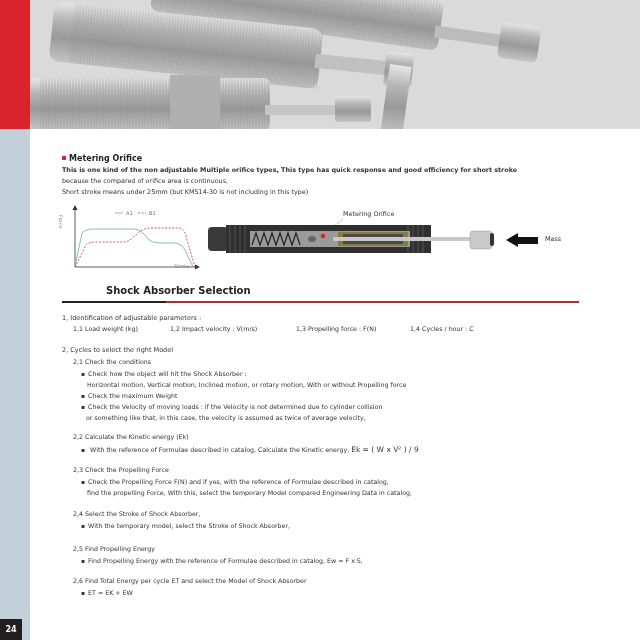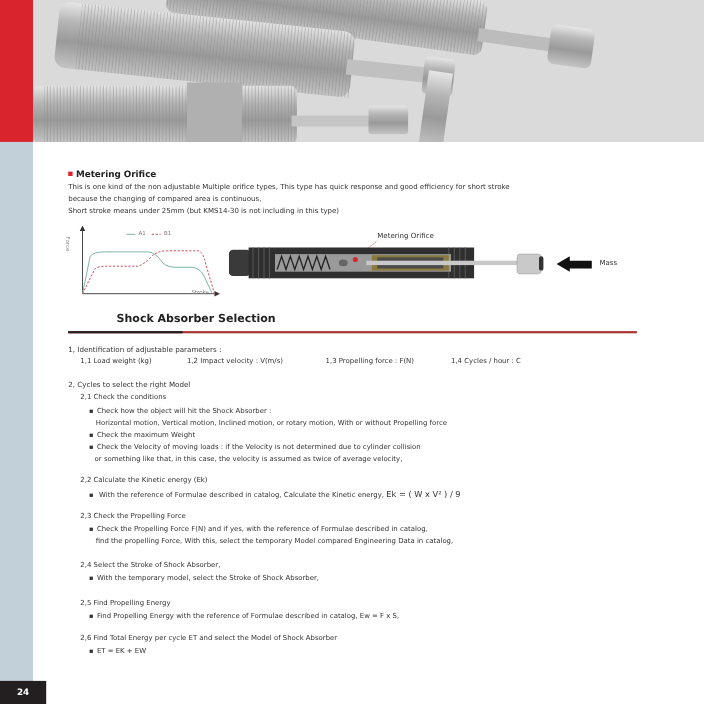--- a/index.html
+++ b/index.html
@@ -1,21 +1,21 @@
 <!DOCTYPE html>
 <html><head>
 <meta charset="utf-8">
 <style>
   * { margin:0; padding:0; box-sizing:border-box; }
   html, body { width:640px; height:640px; background:#ffffff; overflow:hidden; }
   body { position:relative; font-family:"DejaVu Sans", sans-serif; color:#333; }
 
   .sidebar { position:absolute; left:0; top:0; width:30px; height:640px; background:#c2d0da; }
   .sidebar-red { position:absolute; left:0; top:0; width:30px; height:129px; background:#d9232d; }
-  .page-number { position:absolute; left:0; top:619px; width:42px; height:21px; background:#231f20; color:#fff; font-size:8px; font-weight:bold; text-align:center; line-height:21px; }
+  .page-number { position:absolute; left:0; top:619px; width:22px; height:21px; background:#231f20; color:#fff; font-size:8px; font-weight:bold; text-align:center; line-height:21px; }
 
   .hero { position:absolute; left:30px; top:0; width:610px; height:129px; background:#d8d8d8; overflow:hidden; }
 
   .sec-title { position:absolute; left:62px; top:154px; font-size:8px; color:#222; font-weight:bold; }
   .sec-title .bullet { display:inline-block; width:4px; height:4px; background:#d9232d; margin-right:3px; vertical-align:middle; position:relative; top:-1px; }
   .para { position:absolute; left:62px; font-size:6.4px; color:#333; white-space:nowrap; }
 
   .graph { position:absolute; left:70px; top:205px; width:130px; height:66px; }
   .diagram { position:absolute; left:208px; top:205px; width:380px; height:60px; }
   .meter-label { position:absolute; left:343px; top:210px; font-size:6.4px; color:#333; }
@@ -77,22 +77,22 @@
     <rect x="10" y="78" width="230" height="52" fill="url(#thr)"></rect>
     <rect x="140" y="75" width="50" height="56" fill="#b0b0b0"></rect>
     <rect x="235" y="105" width="80" height="10" fill="#c5c5c5"></rect>
     <rect x="305" y="96" width="36" height="26" rx="3" fill="url(#cyl)"></rect>
   </svg>
 </div>
 
 <div class="sec-title">
   <span class="bullet"></span><span>Metering Orifice</span>
 </div>
-<div class="para" style="top:166px;">This is one kind of the non adjustable Multiple orifice types, This type has quick response and good efficiency for short stroke</div>
-<div class="para" style="top:177px;">because the changing of compared area is continuous,</div>
+<div class="para" style="top:166px;font-weight:bold;">This is one kind of the non adjustable Multiple orifice types, This type has quick response and good efficiency for short stroke</div>
+<div class="para" style="top:177px;">because the compared of orifice area is continuous,</div>
 <div class="para" style="top:188px;">Short stroke means under 25mm (but KMS14-30 is not including in this type)</div>
 
 <div class="graph">
   <svg width="130" height="66" viewBox="0 0 130 66">
     <line x1="5" y1="62" x2="125" y2="62" stroke="#333" stroke-width="0.8"></line>
     <polygon points="125,59.5 130,62 125,64.5" fill="#333"></polygon>
     <line x1="5" y1="62" x2="5" y2="4" stroke="#333" stroke-width="0.8"></line>
     <polygon points="2.5,5 5,0 7.5,5" fill="#333"></polygon>
     <path d="M5,62 L12,28 Q15,24 25,24 L65,24 Q72,25 78,34 Q82,38 90,38 L105,38 Q112,39 115,45 L123,62" fill="none" stroke="#7bb4a8" stroke-width="0.9"></path>
     <path d="M5,62 L16,40 Q18,37 28,37 L55,37 Q60,36 67,29 Q72,23 82,23 L110,23 Q115,24 117,35 L125,62" fill="none" stroke="#c44a55" stroke-width="0.9" stroke-dasharray="2,1.5"></path>

